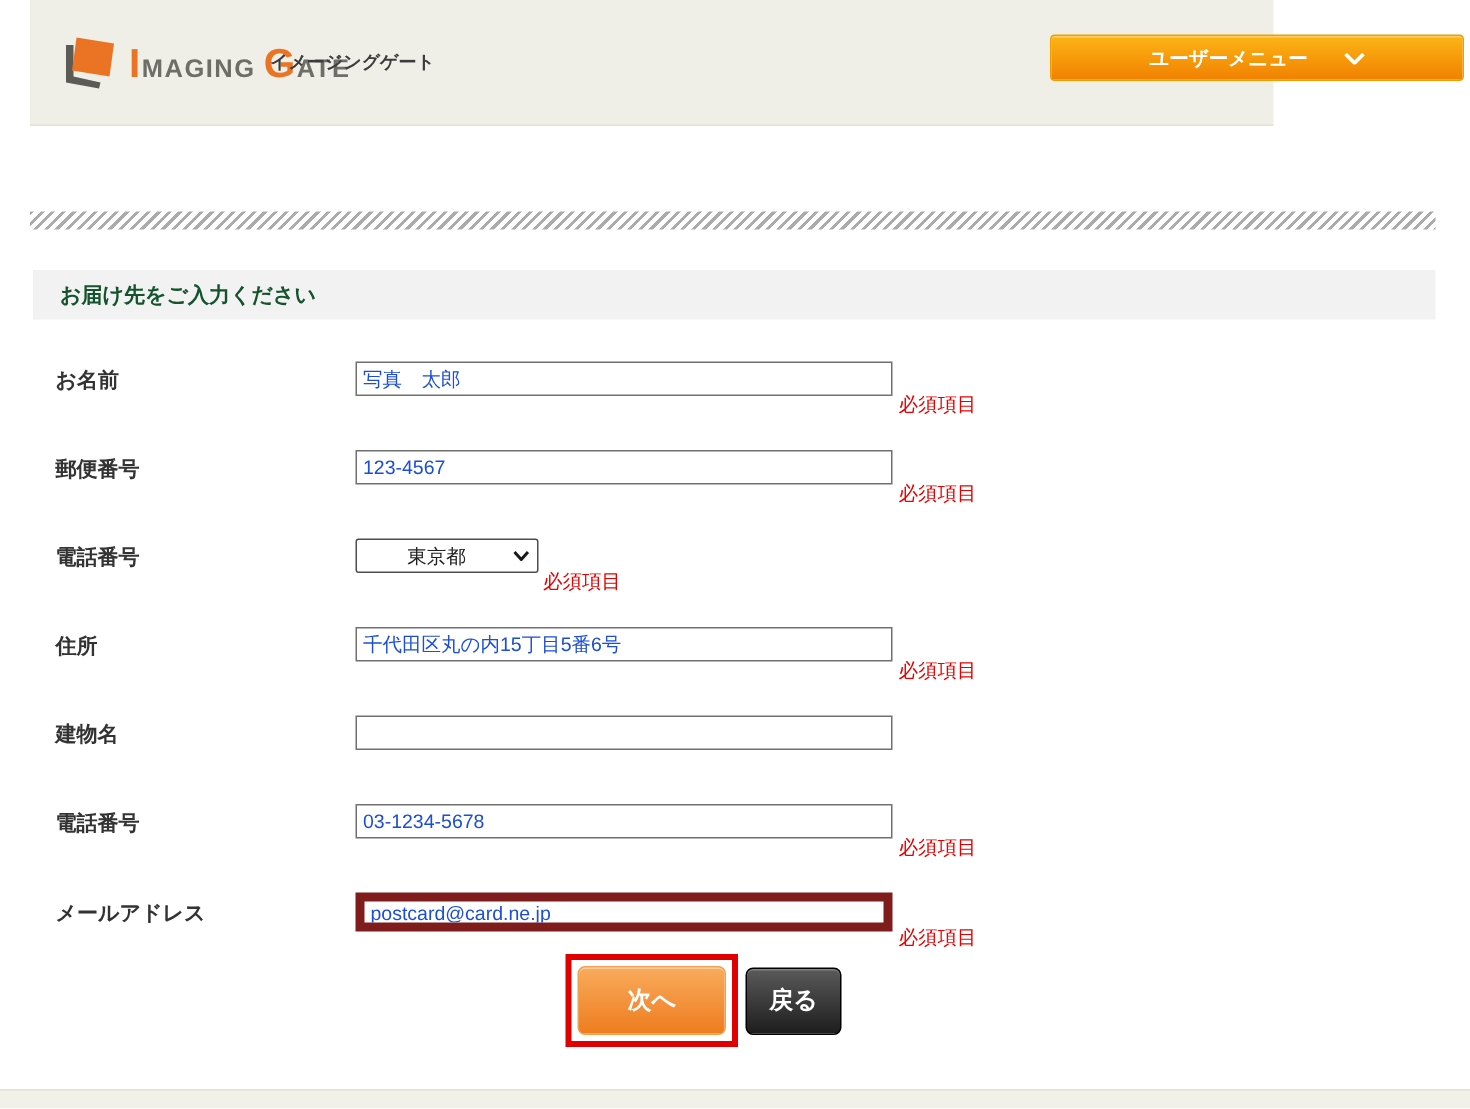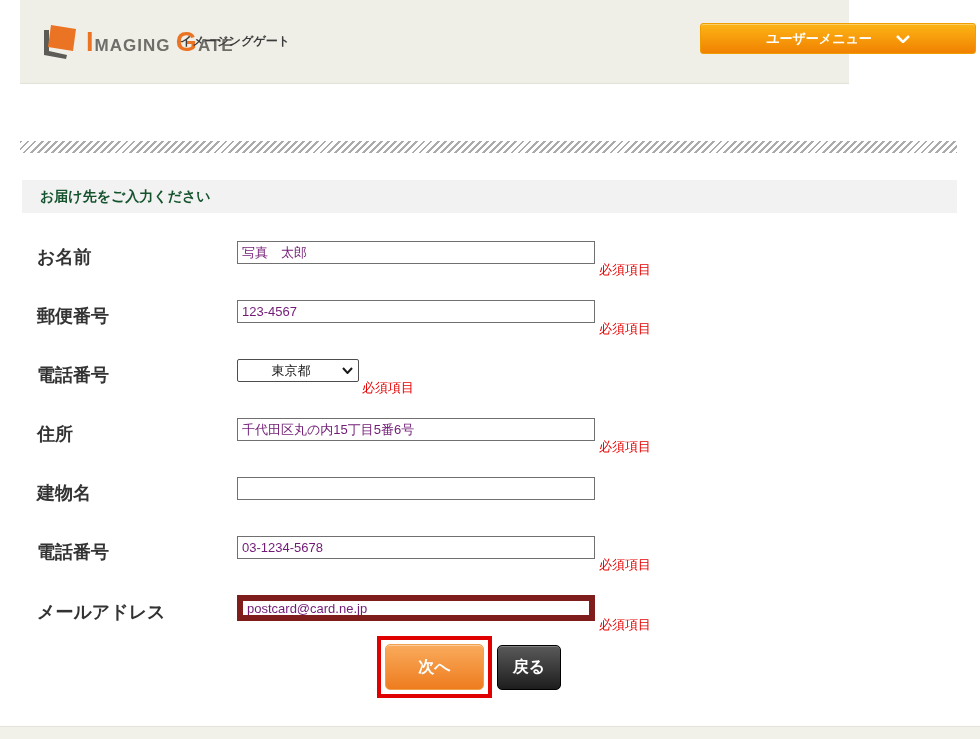--- a/index.html
+++ b/index.html
@@ -27,23 +27,23 @@
   .hatch-divider { position:absolute; left:20px; top:141px; width:937px; height:12px;
       background:repeating-linear-gradient(135deg,#ababab 0,#ababab 2px,#ffffff 2px,#ffffff 5px); }
 
   
   .section-bar { position:absolute; left:22px; top:180px; width:935px; height:33px;
       background:#f2f2f2; display:flex; align-items:center; }
   .section-bar span { margin-left:18px; font-size:14px; font-weight:bold; color:#14532d; }
 
   
   .row { position:absolute; left:0; width:980px; height:26px; }
-  .row .lbl { position:absolute; left:37px; top:4px; font-size:18px; font-weight:bold; color:#333; }
+  .row .lbl { position:absolute; left:37px; top:4px; font-size:14px; font-weight:bold; color:#333; }
   .row input[type=text] { position:absolute; left:237px; top:0; width:358px; height:23px;
-      border:1px solid #707070; font-size:13px; padding:0 4px; color:#701a75; background:#fff;
+      border:1px solid #707070; font-size:13px; padding:0 4px; color:#1d4ed8; background:#fff;
       font-family:"Liberation Sans","DejaVu Sans",sans-serif; }
   .row input.focused { height:26px; top:-1px; border:6px solid #7f1d1d; }
   .required { position:absolute; left:599px; top:20px; font-size:13px; color:#e60000; }
   .required.after-select { left:362px; }
 
   .select-wrap { position:absolute; left:237px; top:0; width:122px; height:23px; }
   .select-wrap select { width:122px; height:23px; border:1px solid #4d4d4d; background:#fff;
       font-size:13px; padding:0 18px 0 4px; color:#222; appearance:none; -webkit-appearance:none;
       border-radius:2px; font-family:"Liberation Sans","DejaVu Sans",sans-serif;text-align:center; }
   .select-chevron { position:absolute; right:6px; top:8px; pointer-events:none; }

